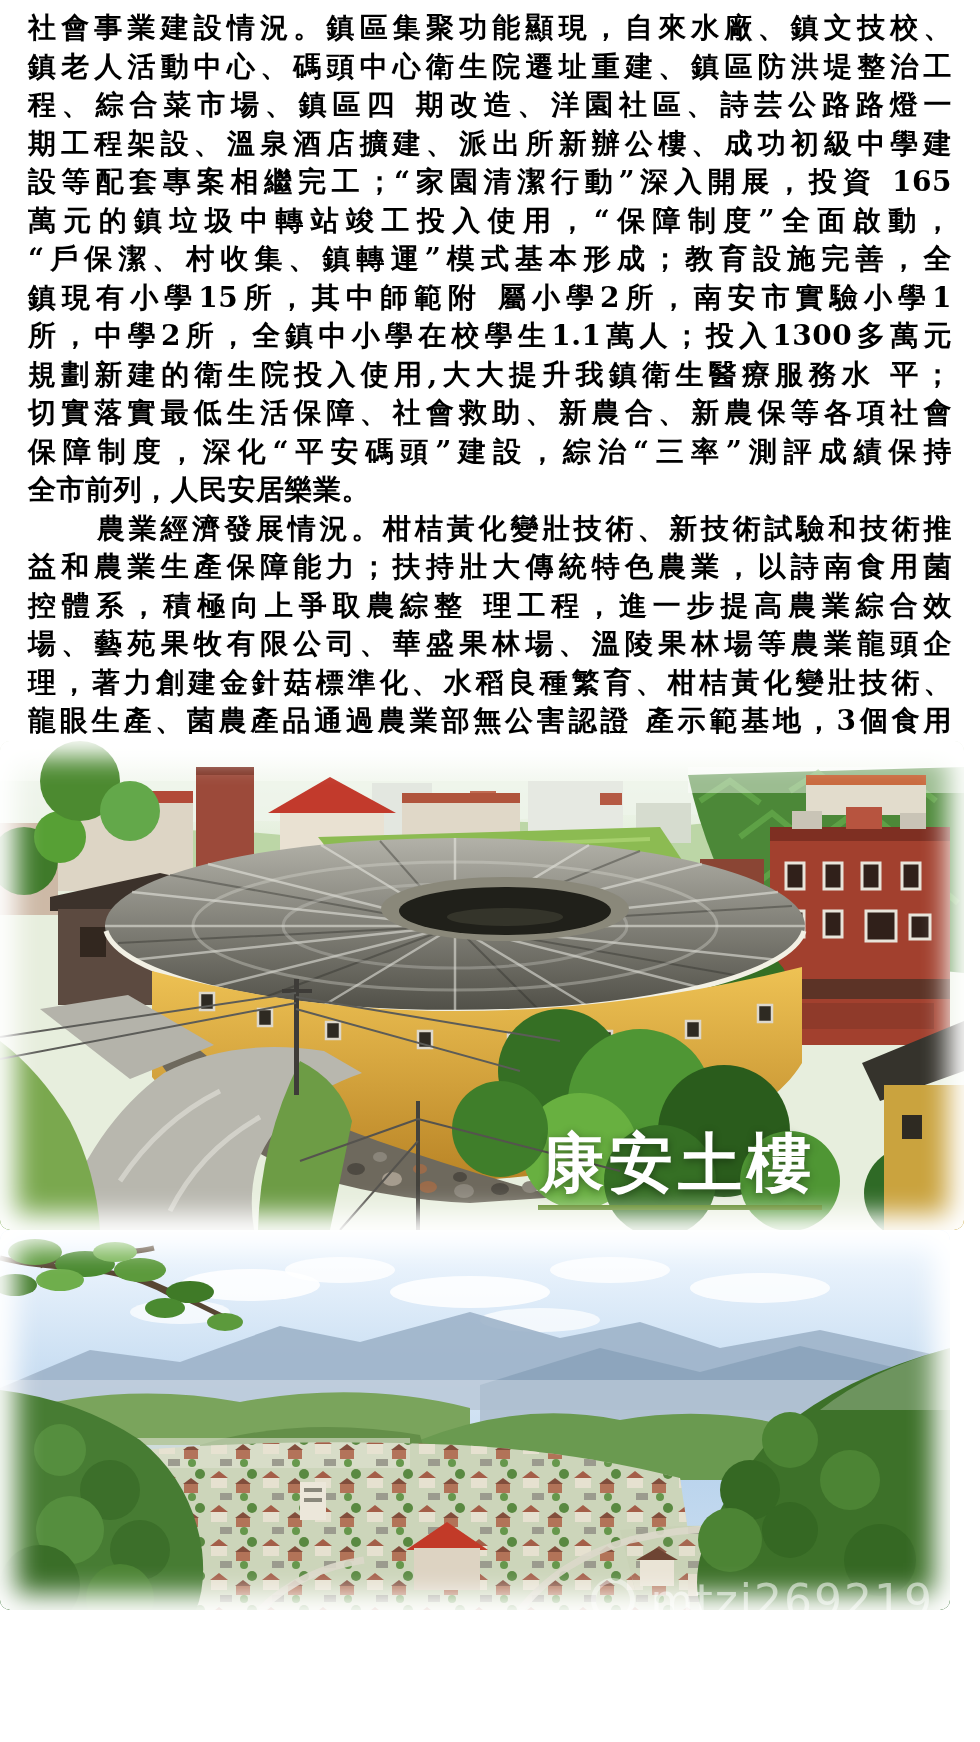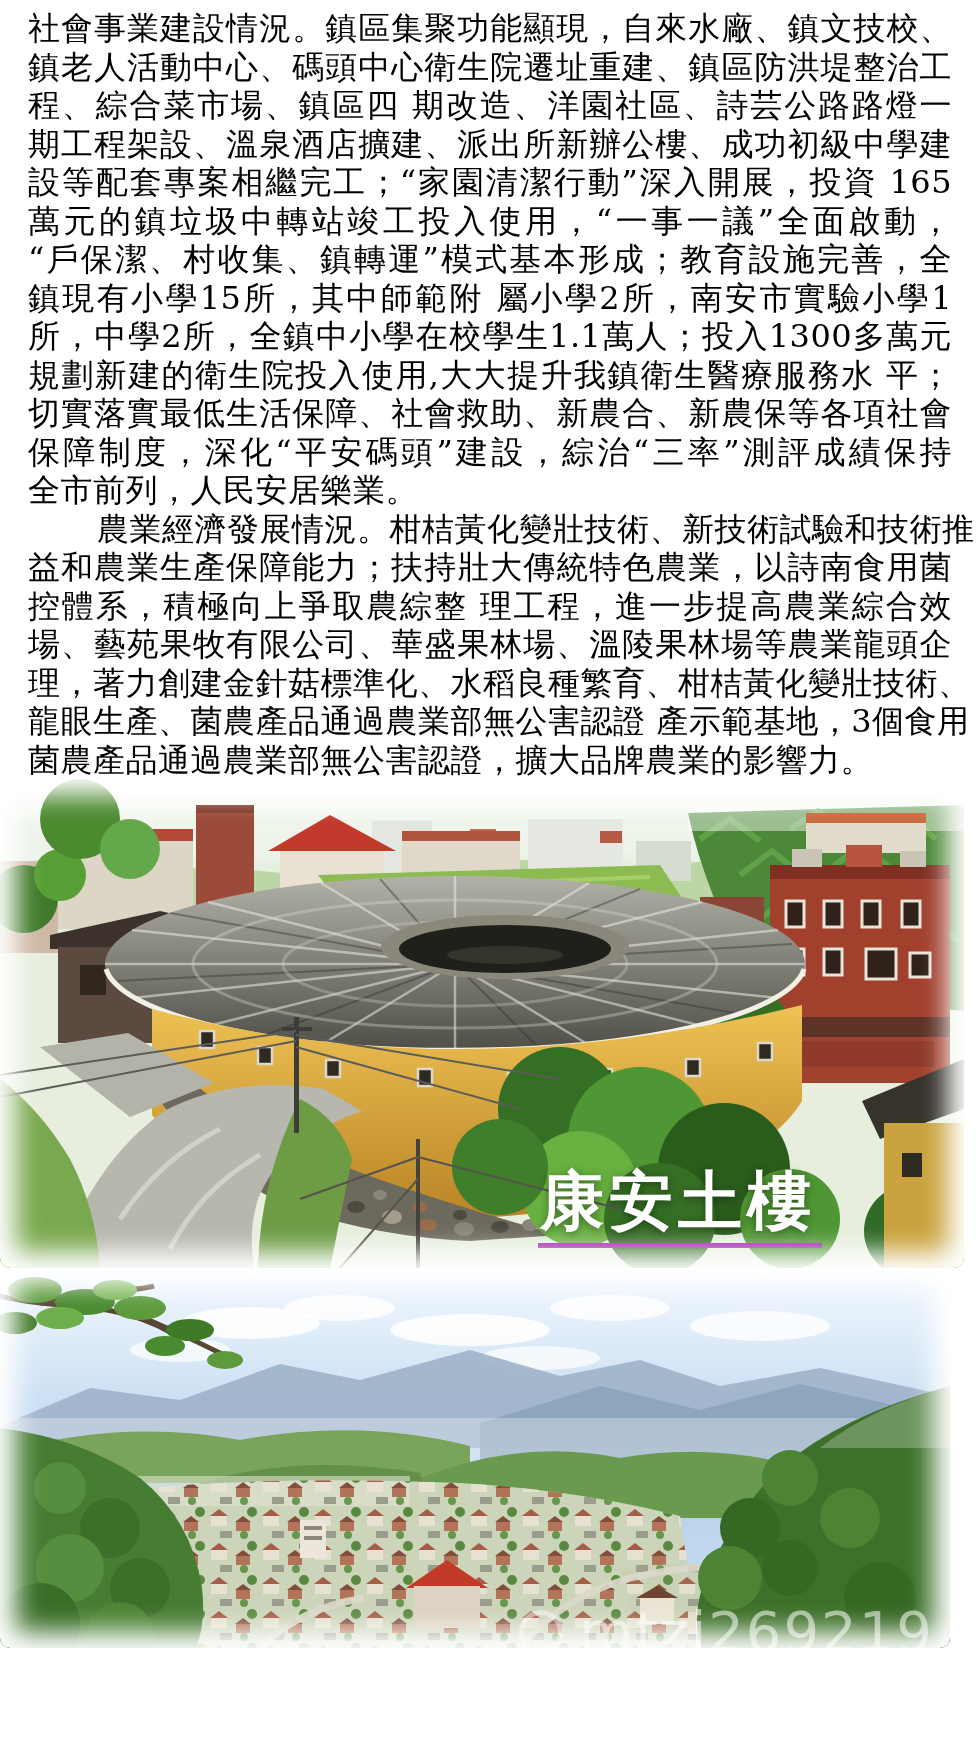--- a/index.html
+++ b/index.html
@@ -1,71 +1,70 @@
 <!DOCTYPE html>
 <html><head>
 <meta charset="utf-8">
 <style>
   html,body{margin:0;padding:0;background:#ffffff;}
   .page{position:relative;width:980px;height:1742px;overflow:hidden;background:#fff;
         font-family:"DejaVu Serif","Liberation Serif",serif;}
   
   .text-block{padding:9px 28px 0 28px;color:#000;}
-  .line{height:38.5px;line-height:38.6px;font-size:32px;font-weight:normal;
+  .line{height:38.5px;line-height:38.6px;font-size:28px;font-weight:bold;
         text-align:justify;text-align-last:justify;text-justify:inter-character;
         letter-spacing:.5px;white-space:nowrap;overflow:visible;}
   .line.nojust{text-align:left;text-align-last:left;}
   .line.indent{text-indent:69px;}
   
   figure.photo{position:relative;margin:0;padding:0;border-radius:10px;overflow:hidden;}
   .photo1{margin:10px 8px 0 8px;width:964px;height:489px;}
   .photo2{margin:7px 15px 0 15px;width:950px;height:380px;}
   .photo svg{display:block;width:100%;height:100%;}
   .feather{position:absolute;inset:0;pointer-events:none;border-radius:10px;
            box-shadow:inset 0 0 26px 16px #ffffff;}
   
   .caption{position:absolute;left:538px;bottom:20px;color:#fff;font-size:64px;
            font-weight:600;letter-spacing:5px;line-height:1;
-           border-bottom:5px solid #a21caf;padding:0 6px 10px 2px;
+           border-bottom:5px solid #4d7c0f;padding:0 6px 10px 2px;
            text-shadow:0 2px 8px rgba(0,0,0,.4);
            font-family:"DejaVu Serif","Liberation Serif",serif;}
   
   .watermark{position:absolute;right:16px;bottom:-16px;display:flex;align-items:center;gap:16px;
              pointer-events:none;}
   .wm-ring{width:44px;height:44px;border-radius:50%;border:5px solid rgba(255,255,255,.45);
            box-sizing:border-box;}
-  .wm-text{color:rgba(255,255,255,.55);font-size:56px;letter-spacing:2px;
+  .wm-text{color:rgba(255,255,255,.55);font-size:44px;letter-spacing:2px;
            font-family:"DejaVu Sans","Liberation Sans",sans-serif;}
 </style>
 </head>
 <body>
 
 <div class="page">
 
   <div class="text-block" id="textBlock">
       <div class="line">社會事業建設情況。鎮區集聚功能顯現，自來水廠、鎮文技校、</div>
       <div class="line">鎮老人活動中心、碼頭中心衛生院遷址重建、鎮區防洪堤整治工</div>
       <div class="line">程、綜合菜市場、鎮區四 期改造、洋園社區、詩芸公路路燈一</div>
       <div class="line">期工程架設、溫泉酒店擴建、派出所新辦公樓、成功初級中學建</div>
       <div class="line">設等配套專案相繼完工；“家園清潔行動”深入開展，投資 165</div>
-      <div class="line">萬元的鎮垃圾中轉站竣工投入使用，“一事一議”全面啟動，</div>
+      <div class="line">萬元的鎮垃圾中轉站竣工投入使用，“保障制度”全面啟動，</div>
       <div class="line">“戶保潔、村收集、鎮轉運”模式基本形成；教育設施完善，全</div>
       <div class="line">鎮現有小學15所，其中師範附 屬小學2所，南安市實驗小學1</div>
       <div class="line">所，中學2所，全鎮中小學在校學生1.1萬人；投入1300多萬元</div>
       <div class="line">規劃新建的衛生院投入使用,大大提升我鎮衛生醫療服務水 平；</div>
       <div class="line">切實落實最低生活保障、社會救助、新農合、新農保等各項社會</div>
       <div class="line">保障制度，深化“平安碼頭”建設，綜治“三率”測評成績保持</div>
       <div class="line nojust">全市前列，人民安居樂業。</div>
       <div class="line indent">農業經濟發展情況。柑桔黃化變壯技術、新技術試驗和技術推</div>
       <div class="line">益和農業生產保障能力；扶持壯大傳統特色農業，以詩南食用菌</div>
       <div class="line">控體系，積極向上爭取農綜整 理工程，進一步提高農業綜合效</div>
       <div class="line">場、藝苑果牧有限公司、華盛果林場、溫陵果林場等農業龍頭企</div>
       <div class="line">理，著力創建金針菇標準化、水稻良種繁育、柑桔黃化變壯技術、</div>
       <div class="line">龍眼生產、菌農產品通過農業部無公害認證 產示範基地，3個食用</div>
-      <div class="line nojust">菌農產品通過農業部無公害認證，擴大品牌農業的影響力。</div>
     </div>
 
   <figure class="photo photo1">
     <svg viewBox="0 0 964 489" preserveAspectRatio="none">
       <defs>
         <linearGradient id="g_sky1" x1="0" y1="0" x2="0" y2="1">
           <stop offset="0" stop-color="#ffffff"></stop>
             <stop offset="1" stop-color="#dcead2"></stop>
         </linearGradient>
         <linearGradient id="g_roof" x1="0" y1="0" x2="0" y2="1">

